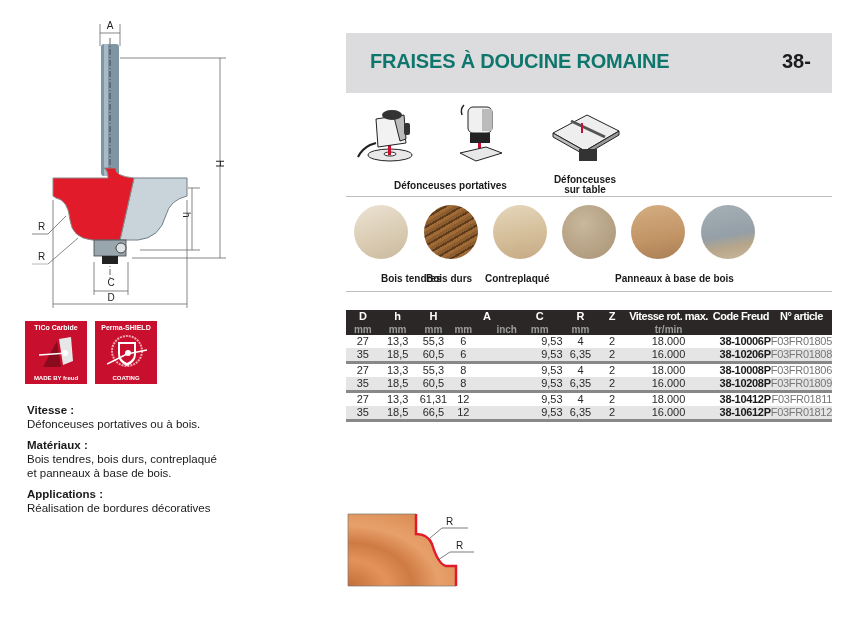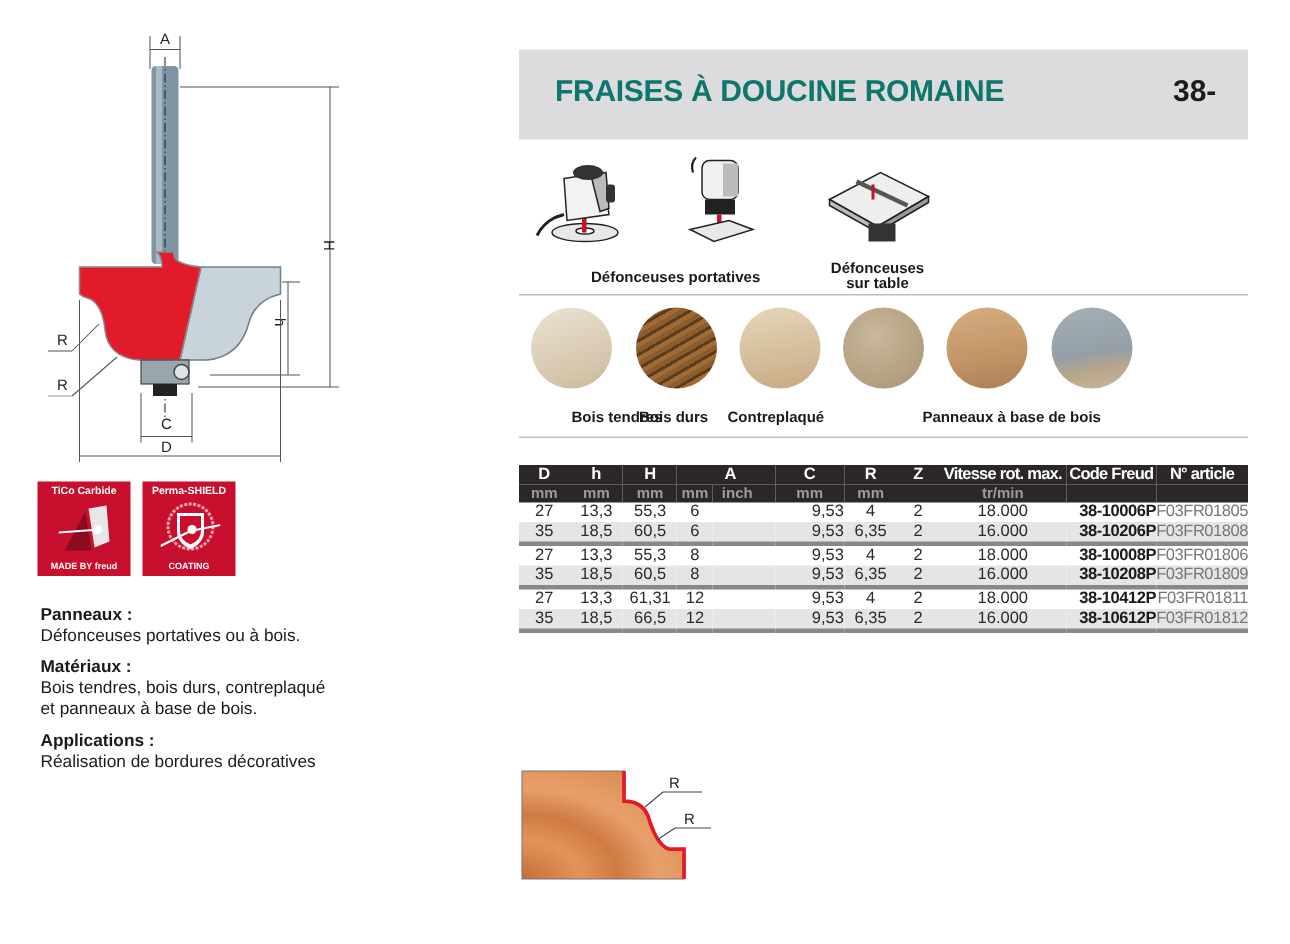--- a/index.html
+++ b/index.html
@@ -25,21 +25,21 @@
   .spec-table { position: absolute; left: 346px; top: 310px; width: 486px; border-collapse: collapse; font-size: 11px; }
   .spec-table th { background: #2b2727; color: #fff; font-weight: bold; font-family: "Liberation Sans", sans-serif; font-size: 11px; padding: 0; height: 13px; line-height: 13px; }
   .spec-table tr.units th { color: #9c9c9c; font-size: 10px; height: 12px; line-height: 11px; margin-left: 40px; }
   .spec-table td { height: 13px; line-height: 13px; padding: 0; color: #2a2a2a; font-size: 11px; }
   .spec-table tr.alt td { background: #e5e5e5; }
   .spec-table tr.grp-end td { border-bottom: 3px solid #888; }
   .spec-table td.code { font-weight: bold; color: #1a1a1a; letter-spacing: -0.3px; }
   .spec-table td.art { color: #777; letter-spacing: -0.3px; }
   .c { text-align: center; }
   .r { text-align: right; }
-  .l { text-align: left; }
+  .l { text-align: right; }
 
   
   .drawing { position: absolute; left: 20px; top: 10px; width: 220px; height: 300px; }
   .badge { position: absolute; top: 321px; width: 62px; height: 63px; background: #c8102e; color: #fff; font-weight: bold; }
   .badge .btop { position: absolute; top: 3px; left: 0; width: 100%; text-align: center; font-size: 7px; }
   .badge .bbot { position: absolute; bottom: 3px; left: 0; width: 100%; text-align: center; font-size: 6px; }
   .info { position: absolute; left: 27px; top: 403px; width: 240px; font-size: 11.5px; line-height: 14px; color: #1a1a1a; }
   .info .h { font-weight: bold; }
   .info .blk { margin-bottom: 7px; }
 
@@ -288,21 +288,21 @@
     <path d="M13 10 L27 10 L27 20 Q27 26 20 29 Q13 26 13 20 Z" fill="#c8102e"></path>
     <line x1="0" y1="30" x2="20" y2="20" stroke="#fff" stroke-width="1.5"></line>
     <line x1="20" y1="20" x2="40" y2="16" stroke="#fff" stroke-width="1.5"></line>
     <circle cx="21" cy="19" r="3" fill="#fff"></circle>
   </svg>
   <div class="bbot">COATING</div>
 </div>
 
 <div class="info">
   <div class="blk">
-    <div class="h">Panneaux :</div>
+    <div class="h">Vitesse :</div>
     <div>Défonceuses portatives ou à bois.</div>
   </div>
   <div class="blk">
     <div class="h">Matériaux :</div>
     <div>Bois tendres, bois durs, contreplaqué</div>
     <div>et panneaux à base de bois.</div>
   </div>
   <div class="blk">
     <div class="h">Applications :</div>
     <div>Réalisation de bordures décoratives</div>

